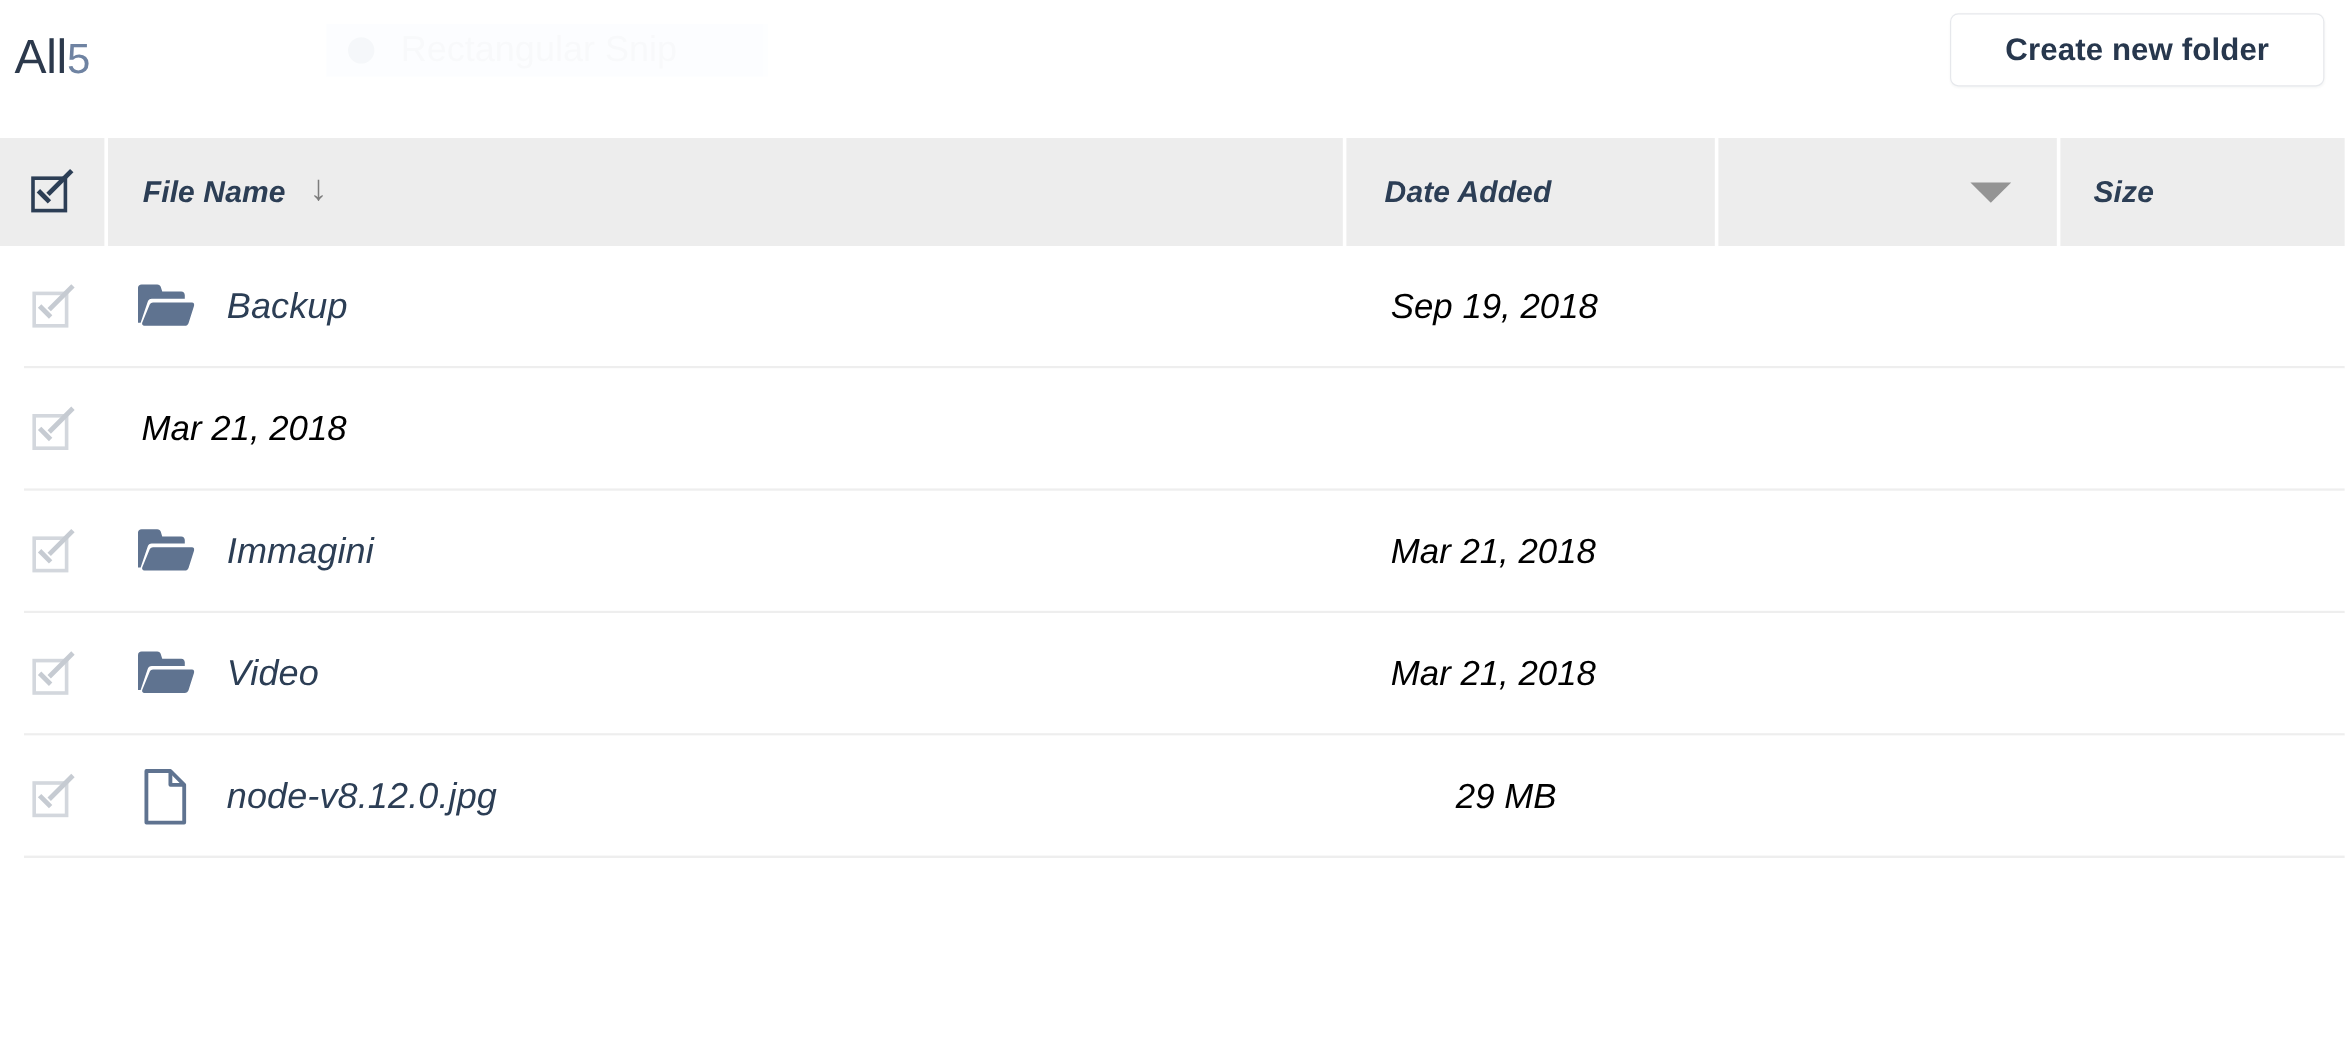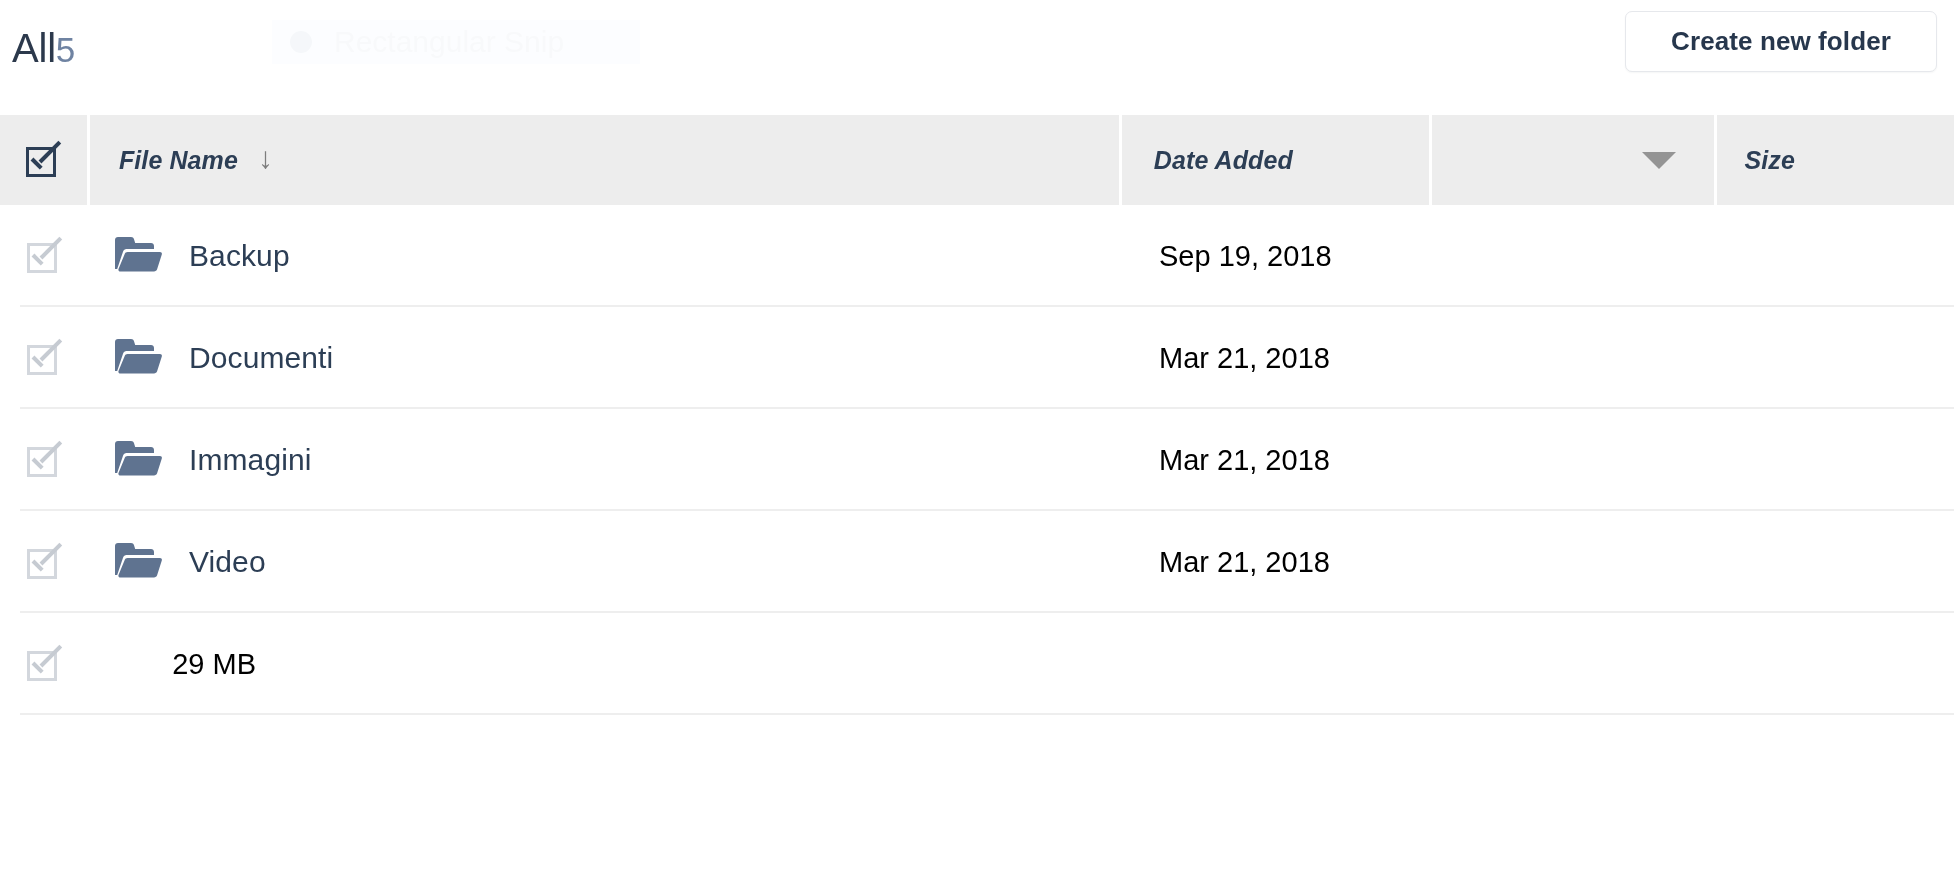--- a/index.html
+++ b/index.html
@@ -176,20 +176,21 @@
   .cb.light .tick::before,
   .cb.light .tick::after { background: #c6cbd2; }
 
   
   .row {
     display: flex;
     align-items: center;
     height: 102px;
     position: relative;
     background: #ffffff;
+    font-style: italic;
   }
   .row::after {
     content: "";
     position: absolute;
     left: 20px; right: 0; bottom: 0;
     height: 2px;
     background: #eeeeee;
   }
   .cell {
     display: flex;
@@ -293,28 +294,42 @@
           <span class="muted"></span>
         </div>
       </div>
       <div class="row">
         <div class="cell cell-check">
           <span class="cb light">
             <span class="box"></span>
             <span class="tick"></span>
           </span>
         </div>
+        <div class="cell cell-date">
+          <span class="muted">Mar 21, 2018</span>
+        </div>
+        <div class="cell cell-size">
+          <span class="muted"></span>
+        </div>
+      </div>
+      <div class="row">
+        <div class="cell cell-check">
+          <span class="cb light">
+            <span class="box"></span>
+            <span class="tick"></span>
+          </span>
+        </div>
         <div class="cell cell-name">
           <span class="icon-wrap">
             <svg width="48" height="40" viewBox="0 0 48 40" xmlns="http://www.w3.org/2000/svg">
               <path d="M1 4 C1 2 2.2 1 4 1 L17 1 C18.6 1 19.6 1.8 20 3.2 L21.2 7 L37 7 C38.8 7 40 8.2 40 10 L40 13 L12.5 13 C10.8 13 9.6 13.9 9.1 15.4 L3.2 33 L1 33 Z" fill="#5f7390"></path>
               <path d="M13.6 16 L46 16 C47.4 16 48.2 17.2 47.8 18.5 L43.1 33.3 C42.7 34.6 41.4 35.5 40 35.5 L6.3 35.5 C4.9 35.5 4.1 34.3 4.5 33 L10.6 18.2 C11 16.9 12.2 16 13.6 16 Z" fill="#5f7390"></path>
             </svg>
           </span>
-          <span class="file-label">Documenti</span>
+          <span class="file-label">Immagini</span>
         </div>
         <div class="cell cell-date">
           <span class="muted">Mar 21, 2018</span>
         </div>
         <div class="cell cell-size">
           <span class="muted"></span>
         </div>
       </div>
       <div class="row">
         <div class="cell cell-check">
@@ -323,57 +338,43 @@
             <span class="tick"></span>
           </span>
         </div>
         <div class="cell cell-name">
           <span class="icon-wrap">
             <svg width="48" height="40" viewBox="0 0 48 40" xmlns="http://www.w3.org/2000/svg">
               <path d="M1 4 C1 2 2.2 1 4 1 L17 1 C18.6 1 19.6 1.8 20 3.2 L21.2 7 L37 7 C38.8 7 40 8.2 40 10 L40 13 L12.5 13 C10.8 13 9.6 13.9 9.1 15.4 L3.2 33 L1 33 Z" fill="#5f7390"></path>
               <path d="M13.6 16 L46 16 C47.4 16 48.2 17.2 47.8 18.5 L43.1 33.3 C42.7 34.6 41.4 35.5 40 35.5 L6.3 35.5 C4.9 35.5 4.1 34.3 4.5 33 L10.6 18.2 C11 16.9 12.2 16 13.6 16 Z" fill="#5f7390"></path>
             </svg>
           </span>
-          <span class="file-label">Immagini</span>
+          <span class="file-label">Video</span>
         </div>
         <div class="cell cell-date">
           <span class="muted">Mar 21, 2018</span>
         </div>
         <div class="cell cell-size">
           <span class="muted"></span>
         </div>
       </div>
       <div class="row">
         <div class="cell cell-check">
           <span class="cb light">
             <span class="box"></span>
             <span class="tick"></span>
           </span>
         </div>
         <div class="cell cell-name">
           <span class="icon-wrap">
-            <svg width="48" height="40" viewBox="0 0 48 40" xmlns="http://www.w3.org/2000/svg">
-              <path d="M1 4 C1 2 2.2 1 4 1 L17 1 C18.6 1 19.6 1.8 20 3.2 L21.2 7 L37 7 C38.8 7 40 8.2 40 10 L40 13 L12.5 13 C10.8 13 9.6 13.9 9.1 15.4 L3.2 33 L1 33 Z" fill="#5f7390"></path>
-              <path d="M13.6 16 L46 16 C47.4 16 48.2 17.2 47.8 18.5 L43.1 33.3 C42.7 34.6 41.4 35.5 40 35.5 L6.3 35.5 C4.9 35.5 4.1 34.3 4.5 33 L10.6 18.2 C11 16.9 12.2 16 13.6 16 Z" fill="#5f7390"></path>
+            <svg width="38" height="48" viewBox="0 0 38 48" xmlns="http://www.w3.org/2000/svg">
+              <path d="M3 2.5 L23 2.5 L34.5 14 L34.5 45.5 L3 45.5 Z" fill="none" stroke="#5f7390" stroke-width="3.2" stroke-linejoin="round"></path>
+              <path d="M23 2.5 L23 14 L34.5 14" fill="none" stroke="#5f7390" stroke-width="3.2" stroke-linejoin="round"></path>
             </svg>
           </span>
-          <span class="file-label">Video</span>
-        </div>
-        <div class="cell cell-date">
-          <span class="muted">Mar 21, 2018</span>
-        </div>
-        <div class="cell cell-size">
-          <span class="muted"></span>
-        </div>
-      </div>
-      <div class="row">
-        <div class="cell cell-check">
-          <span class="cb light">
-            <span class="box"></span>
-            <span class="tick"></span>
-          </span>
+          <span class="file-label">node-v8.12.0.jpg</span>
         </div>
         <div class="cell cell-size">
           <span class="muted">29 MB</span>
         </div>
       </div>
     </div>
 </div>
 
 </body></html>

